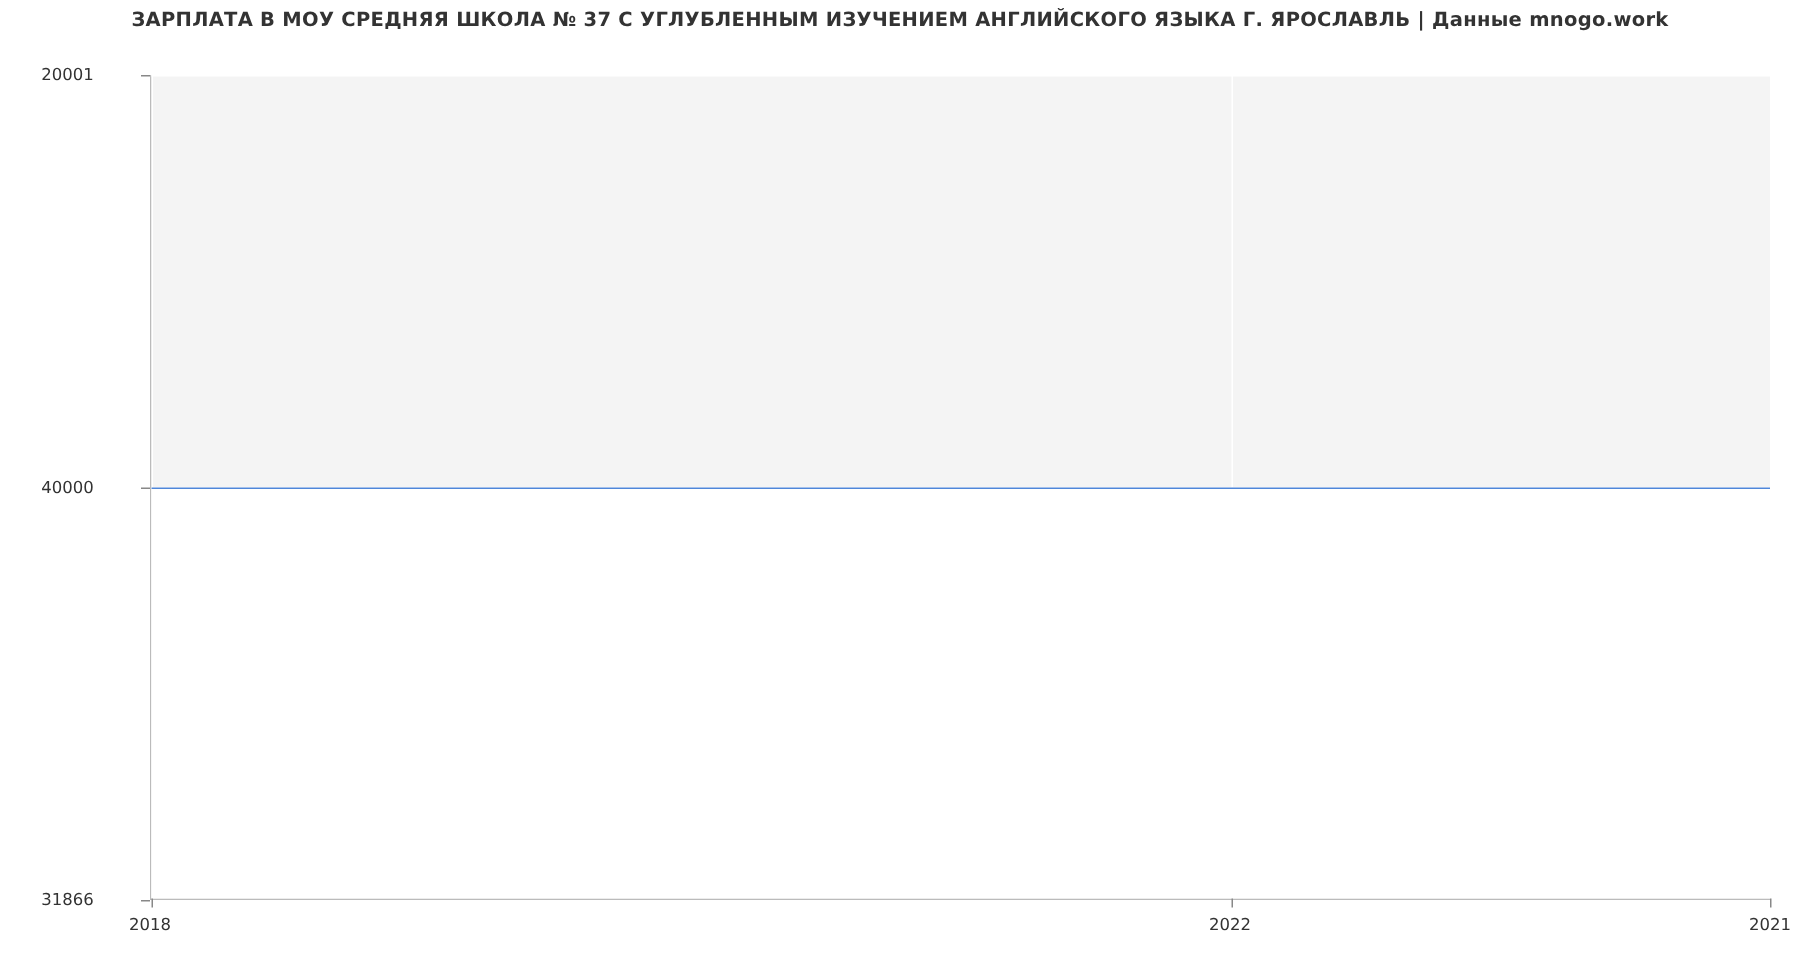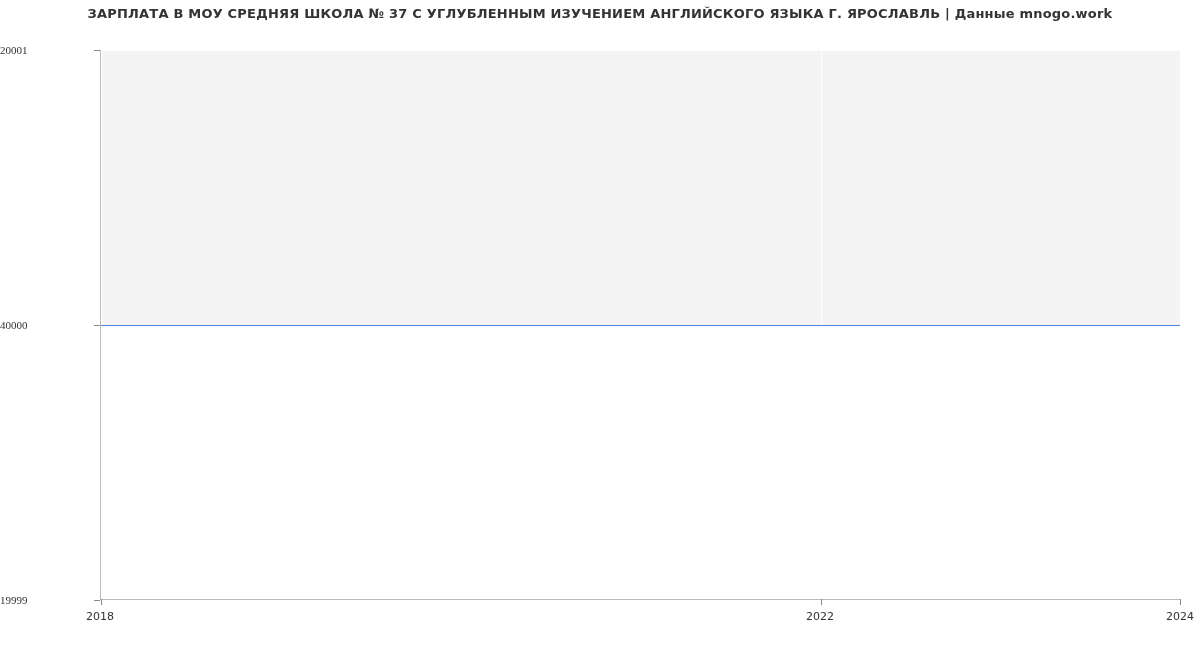--- a/index.html
+++ b/index.html
@@ -67,25 +67,24 @@
     position: absolute;
     left: 94px;
     width: 6px;
     height: 0;
     border-top: 1px solid #888;
   }
   .ytick-label {
     position: absolute;
     left: 0;
     width: 90px;
-    text-align: left;
+    text-align: center;
     font-size: 11px;
     color: #333;
     transform: translateY(-50%);
-    font-family: Liberation Serif, serif;
   }
   
   .xtick {
     position: absolute;
     bottom: -6px;
     width: 0;
     height: 6px;
     border-left: 1px solid #888;
   }
   .xtick-label {
@@ -105,21 +104,21 @@
 </style>
 </head>
 <body>
 
 <div class="chart-container">
 
   <div class="title">ЗАРПЛАТА В МОУ  СРЕДНЯЯ ШКОЛА № 37 С УГЛУБЛЕННЫМ ИЗУЧЕНИЕМ АНГЛИЙСКОГО ЯЗЫКА Г. ЯРОСЛАВЛЬ | Данные mnogo.work</div>
 
   <div class="ytick-label" style="top:50px;">20001</div>
   <div class="ytick-label" style="top:325px;">40000</div>
-  <div class="ytick-label" style="top:600px;">19999</div>
+  <div class="ytick-label" style="top:600px;">31866</div>
 
   <div class="ytick" style="top:50px;"></div>
   <div class="ytick" style="top:325px;"></div>
   <div class="ytick" style="top:600px;"></div>
 
   <div class="plot">
 
     <div class="plot-lower" style="top:275px; bottom:0;"></div>
 
     <div class="grid-x" style="left:0px;"></div>
@@ -131,15 +130,15 @@
 
     <div class="data-line" style="top:275px;"></div>
 
     <div class="xtick" style="left:0px;"></div>
     <div class="xtick" style="left:720px;"></div>
     <div class="xtick" style="left:1079px;"></div>
   </div>
 
   <div class="xtick-label" style="left:100px; top:610px;">2018</div>
   <div class="xtick-label" style="left:820px; top:610px;">2022</div>
-  <div class="xtick-label" style="left:1180px; top:610px;">2024</div>
+  <div class="xtick-label" style="left:1180px; top:610px;">2021</div>
 
 </div>
 
 </body></html>

